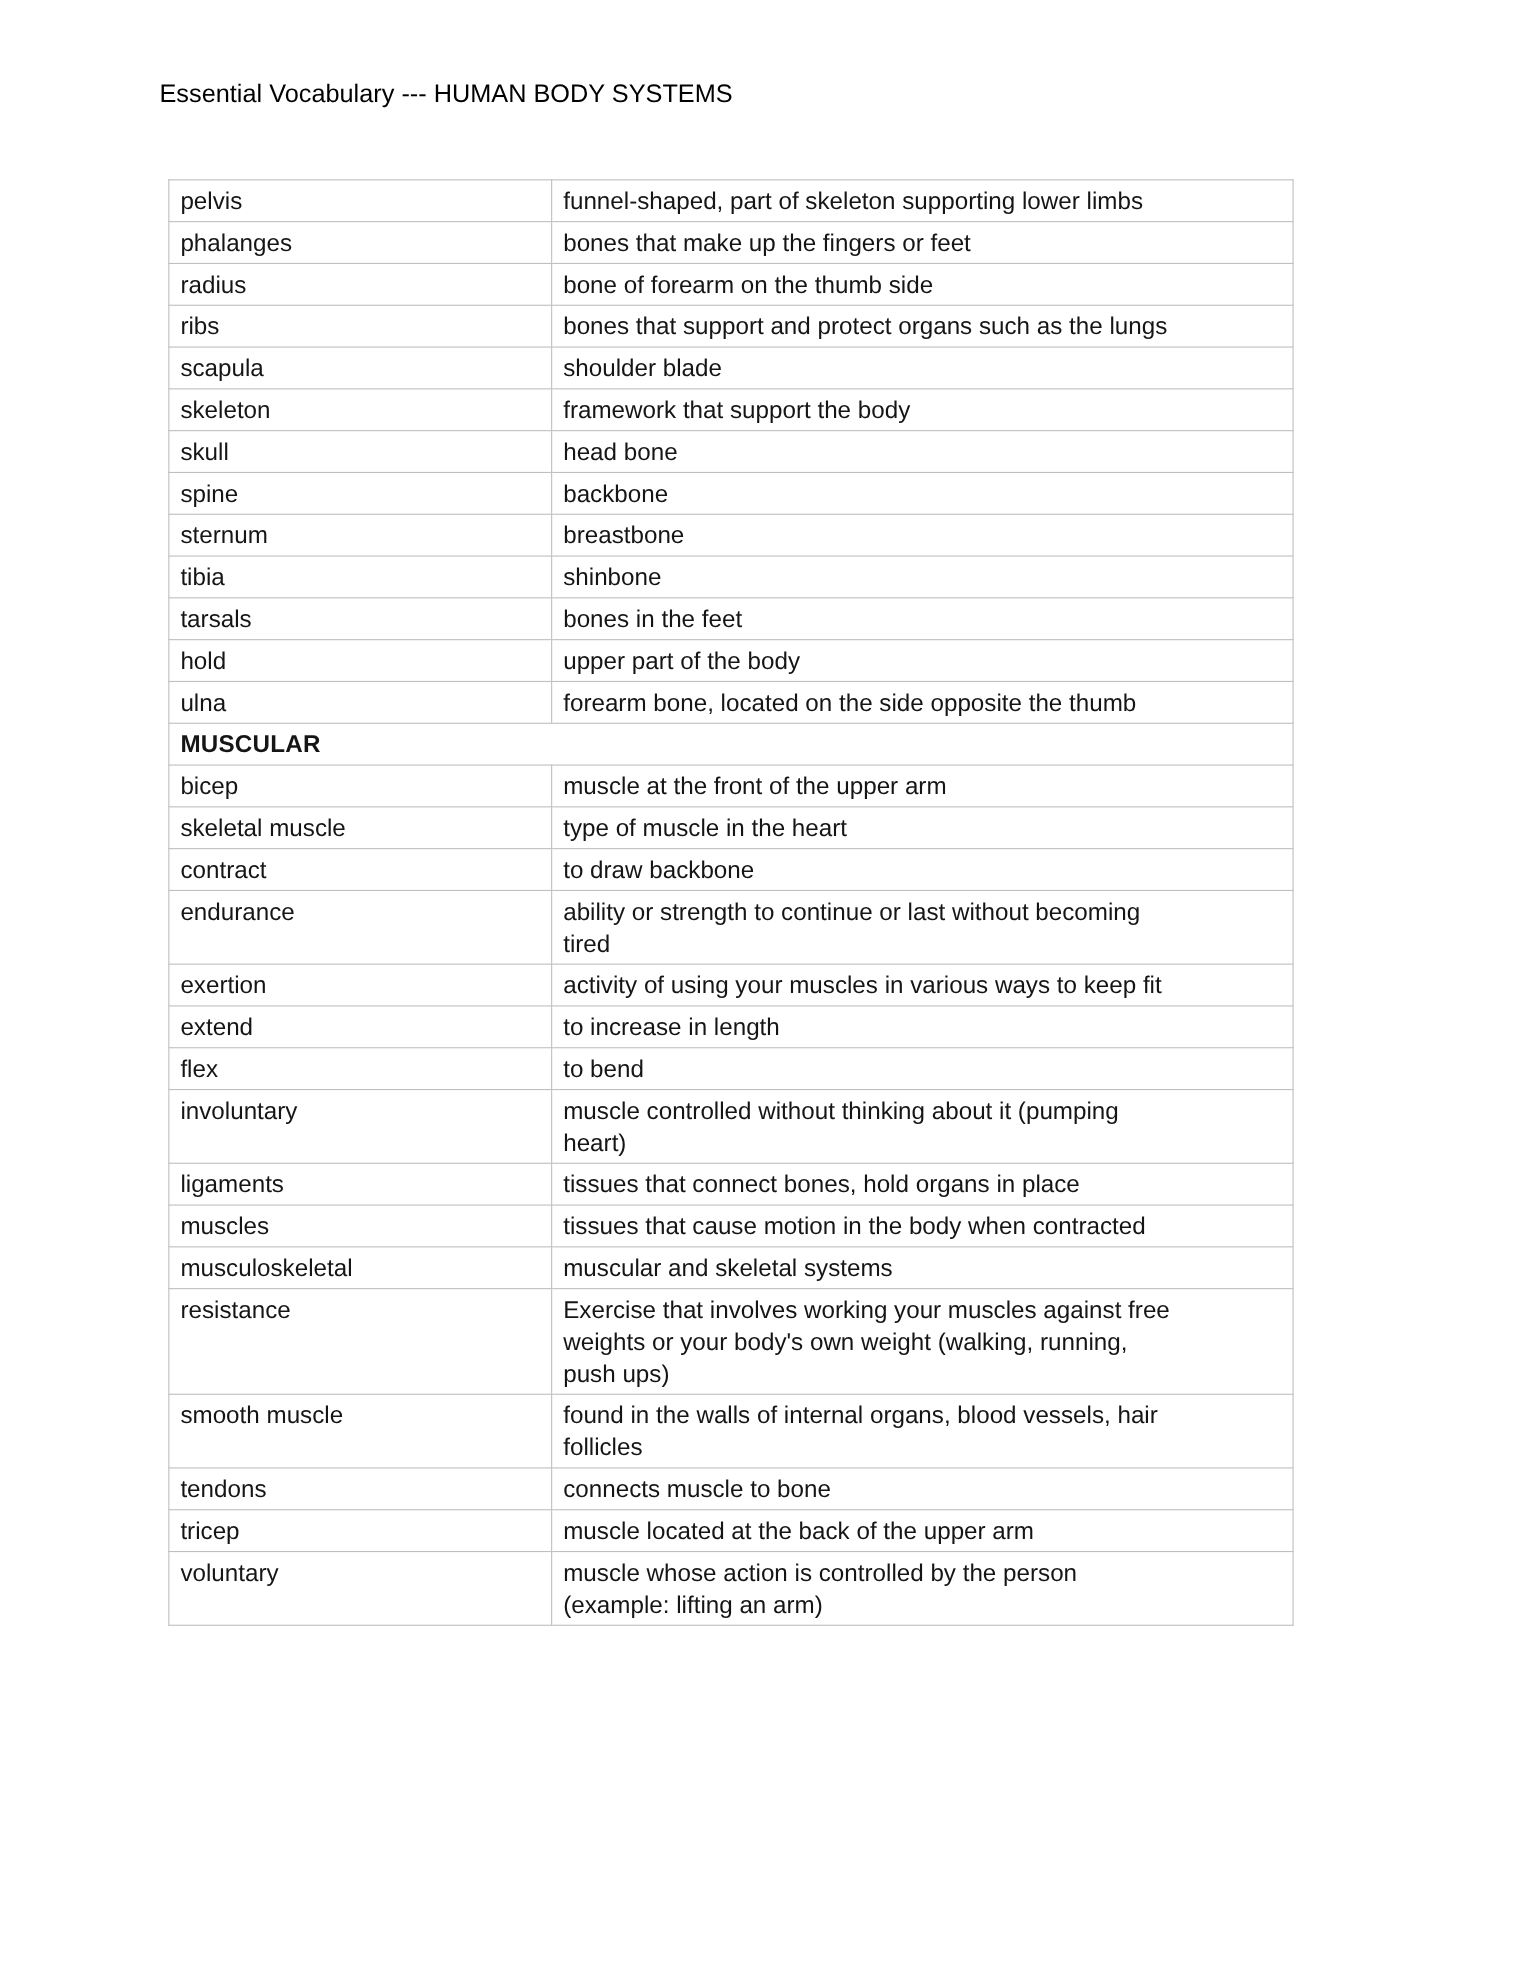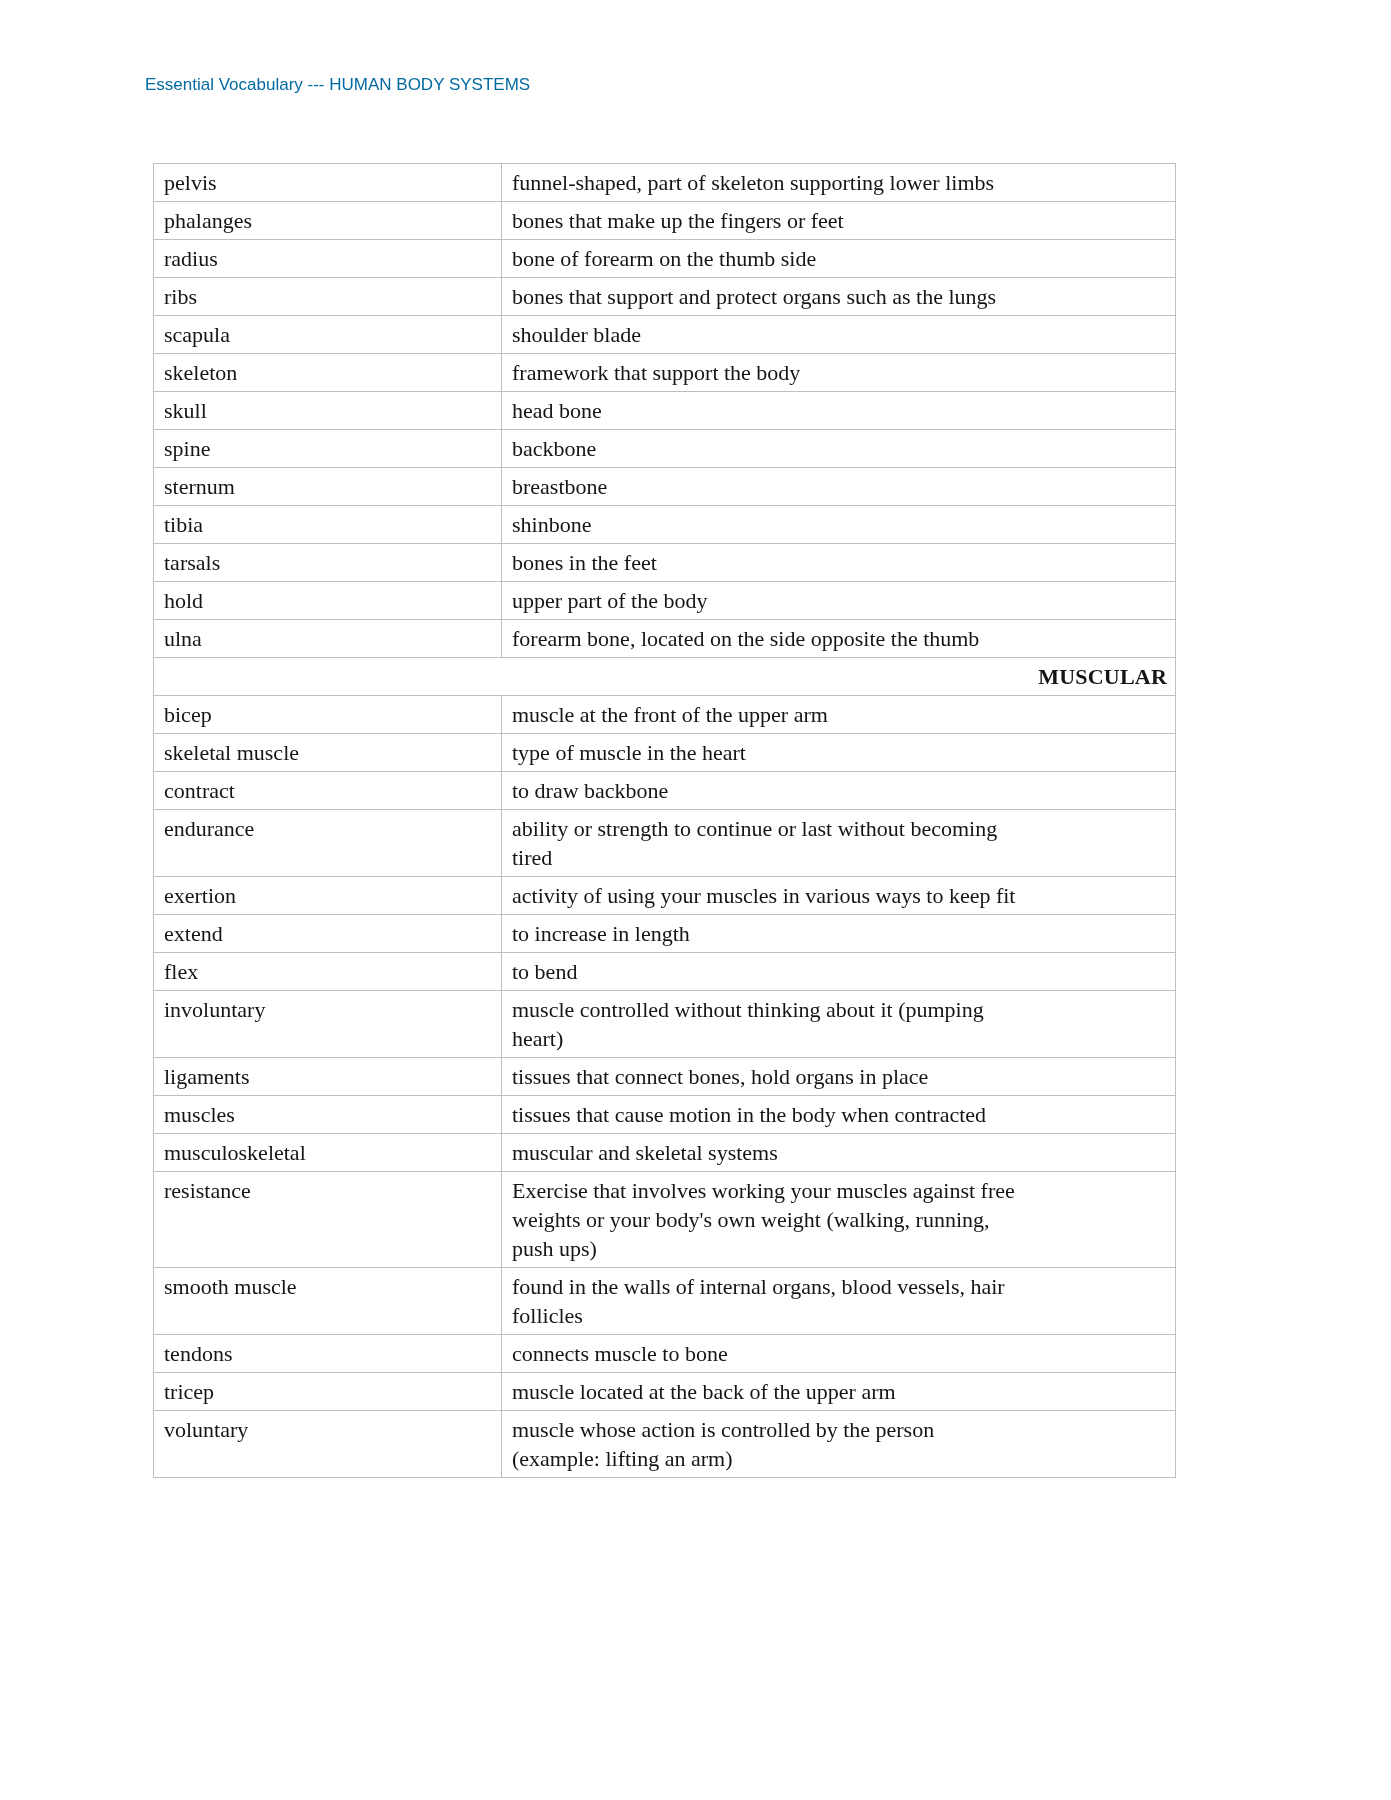--- a/index.html
+++ b/index.html
@@ -11,50 +11,48 @@
     height: 1800px;
     position: relative;
     background: #ffffff;
     font-family: "Liberation Sans", sans-serif;
     overflow: hidden;
   }
   .doc-title {
     position: absolute;
     left: 145px;
     top: 72px;
-    font-size: 17px;
+    font-size: 23px;
     line-height: 26px;
-    color: #0369a1;
+    color: #000000;
     font-weight: 400;
     letter-spacing: 0px;
   }
   table.vocab {
     position: absolute;
     left: 153px;
     top: 163px;
     width: 984px;
     border-collapse: collapse;
     table-layout: fixed;
-    font-family: Liberation Serif, serif;
   }
   table.vocab td {
     border: 1px solid #bfbfbf;
     vertical-align: top;
     padding: 4px 8px 4px 10px;
     font-size: 22px;
     line-height: 29px;
     color: #151515;
     overflow: hidden;
   }
   td.term-cell { width: 329px; }
   td.def-cell  { width: 655px; }
   td.section-cell {
     font-weight: 700;
     letter-spacing: 0.2px;
-    text-align: right;
   }
   .def-line { white-space: nowrap; }
 </style>
 </head>
 <body>
 
 <div class="doc-title">Essential Vocabulary --- HUMAN BODY SYSTEMS</div>
 
 <table class="vocab">
   <tbody id="vocab-body">

